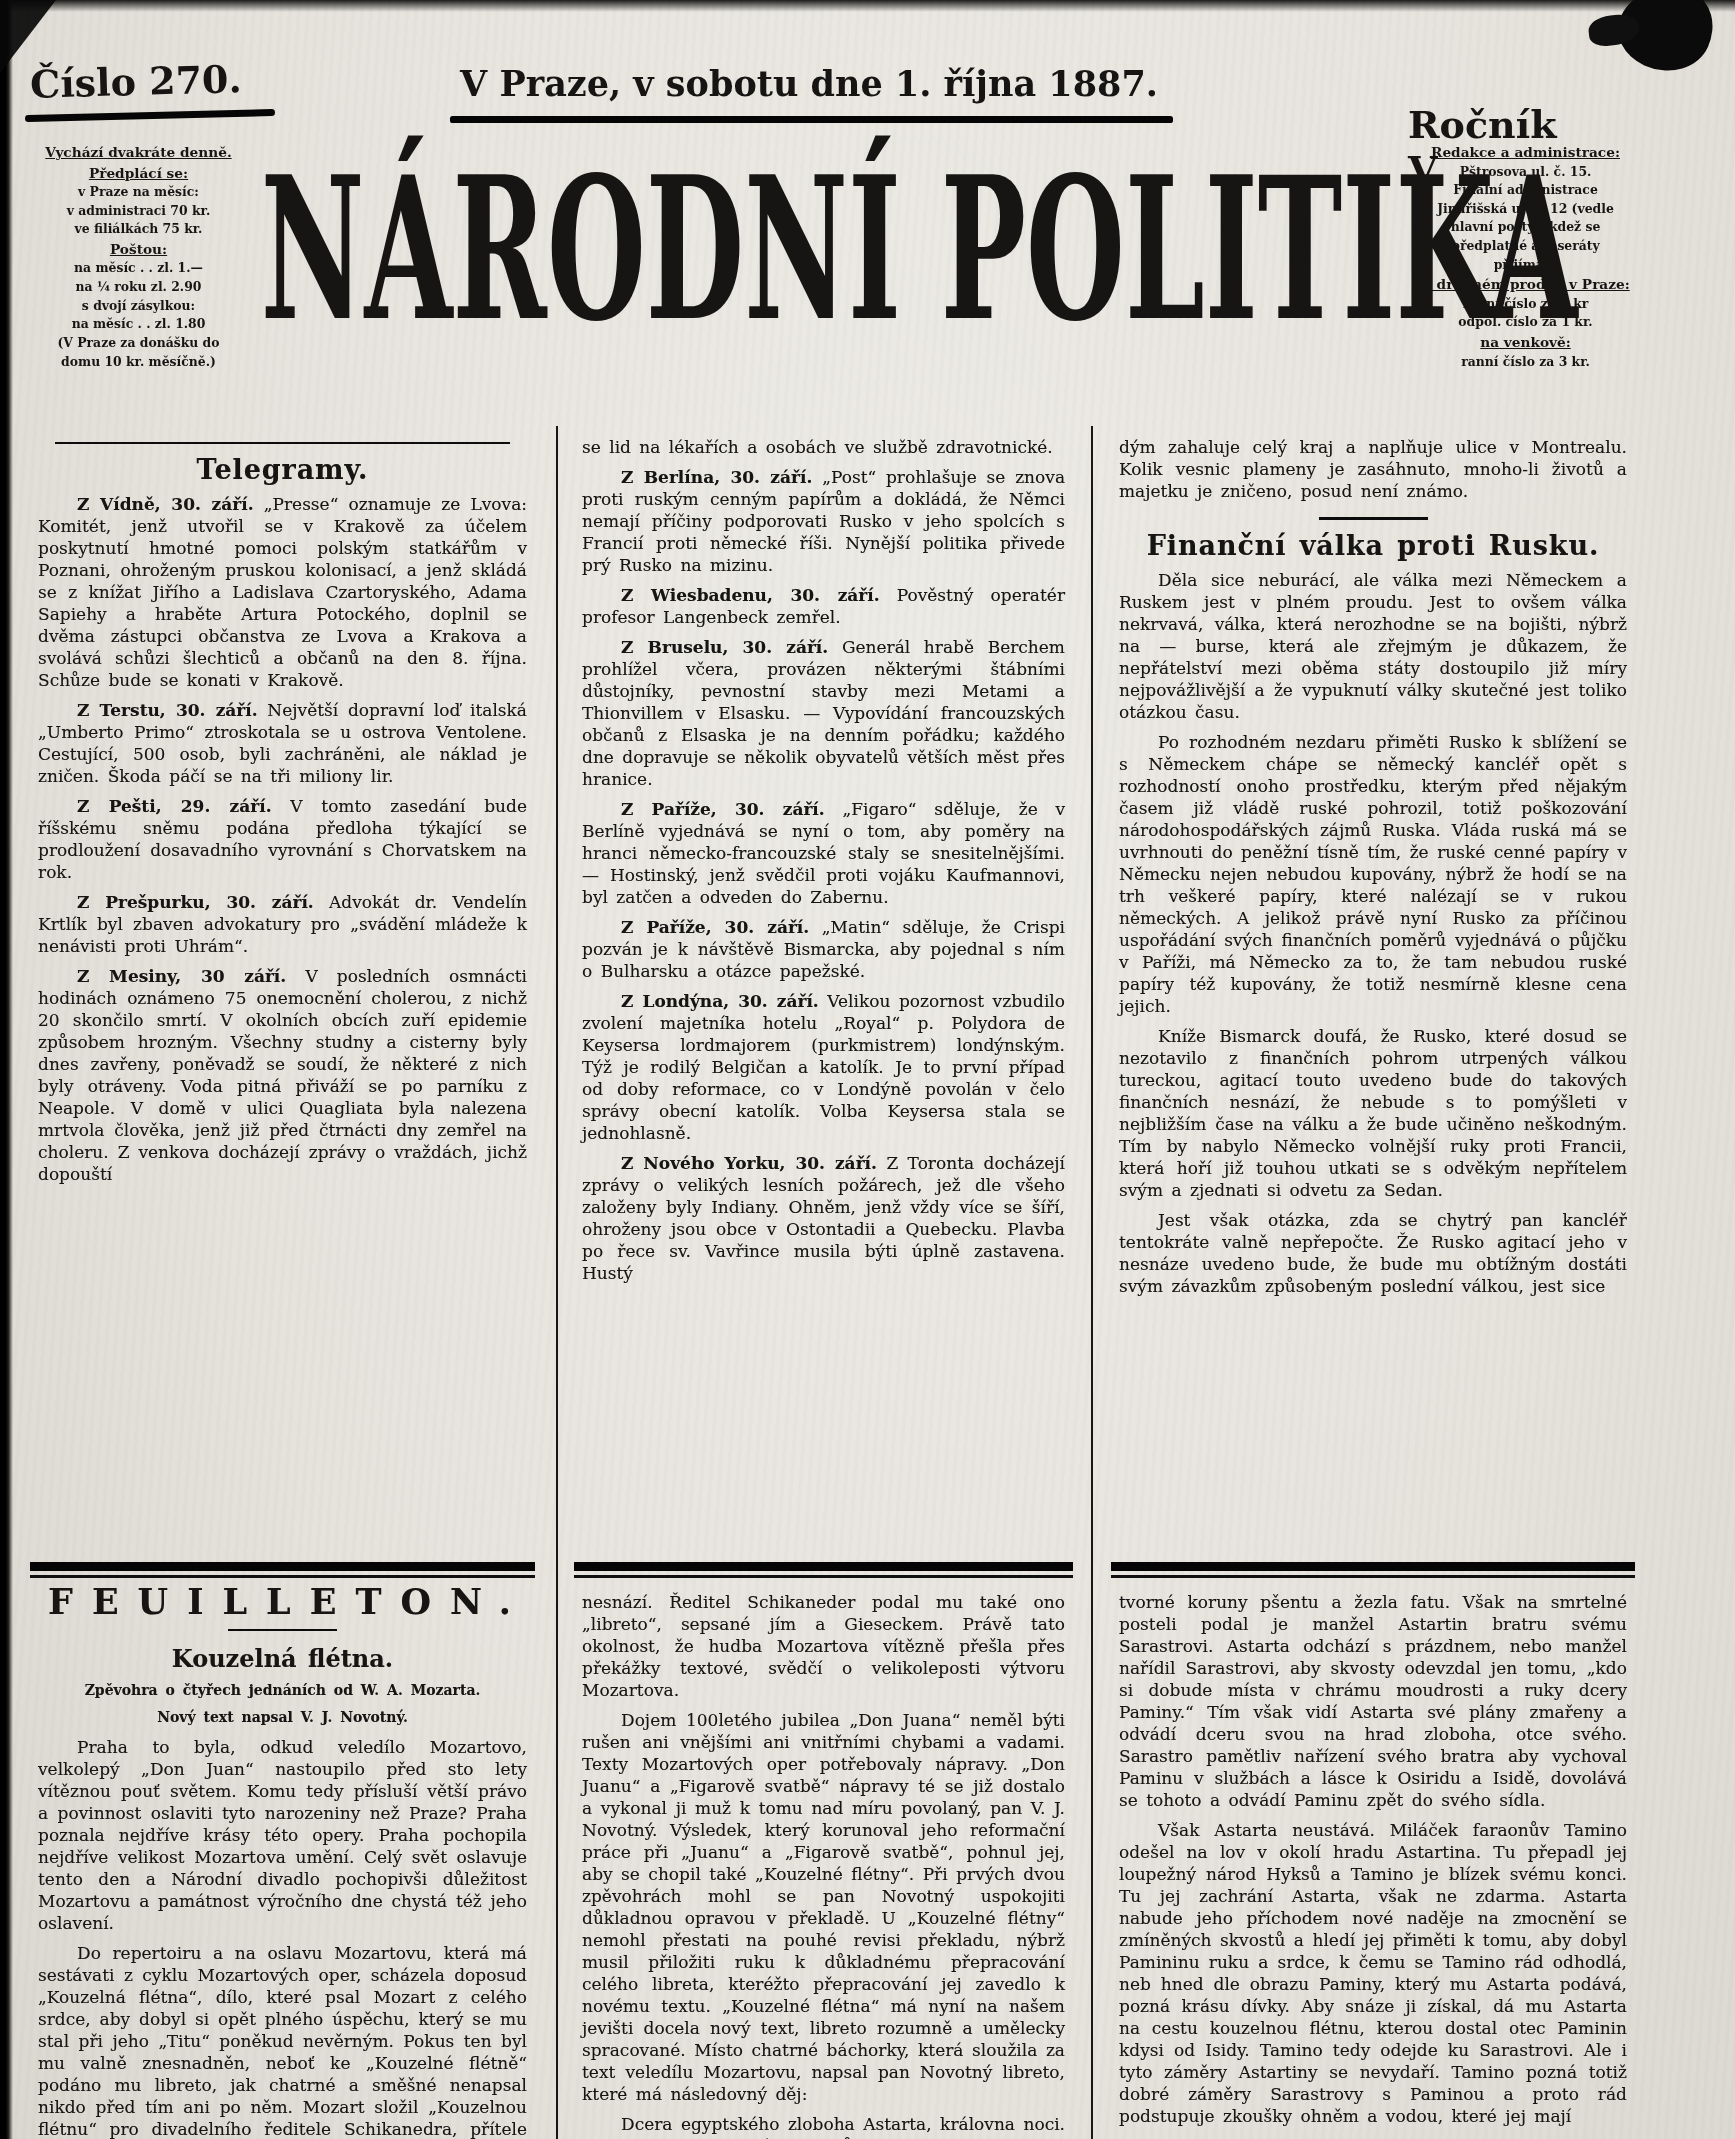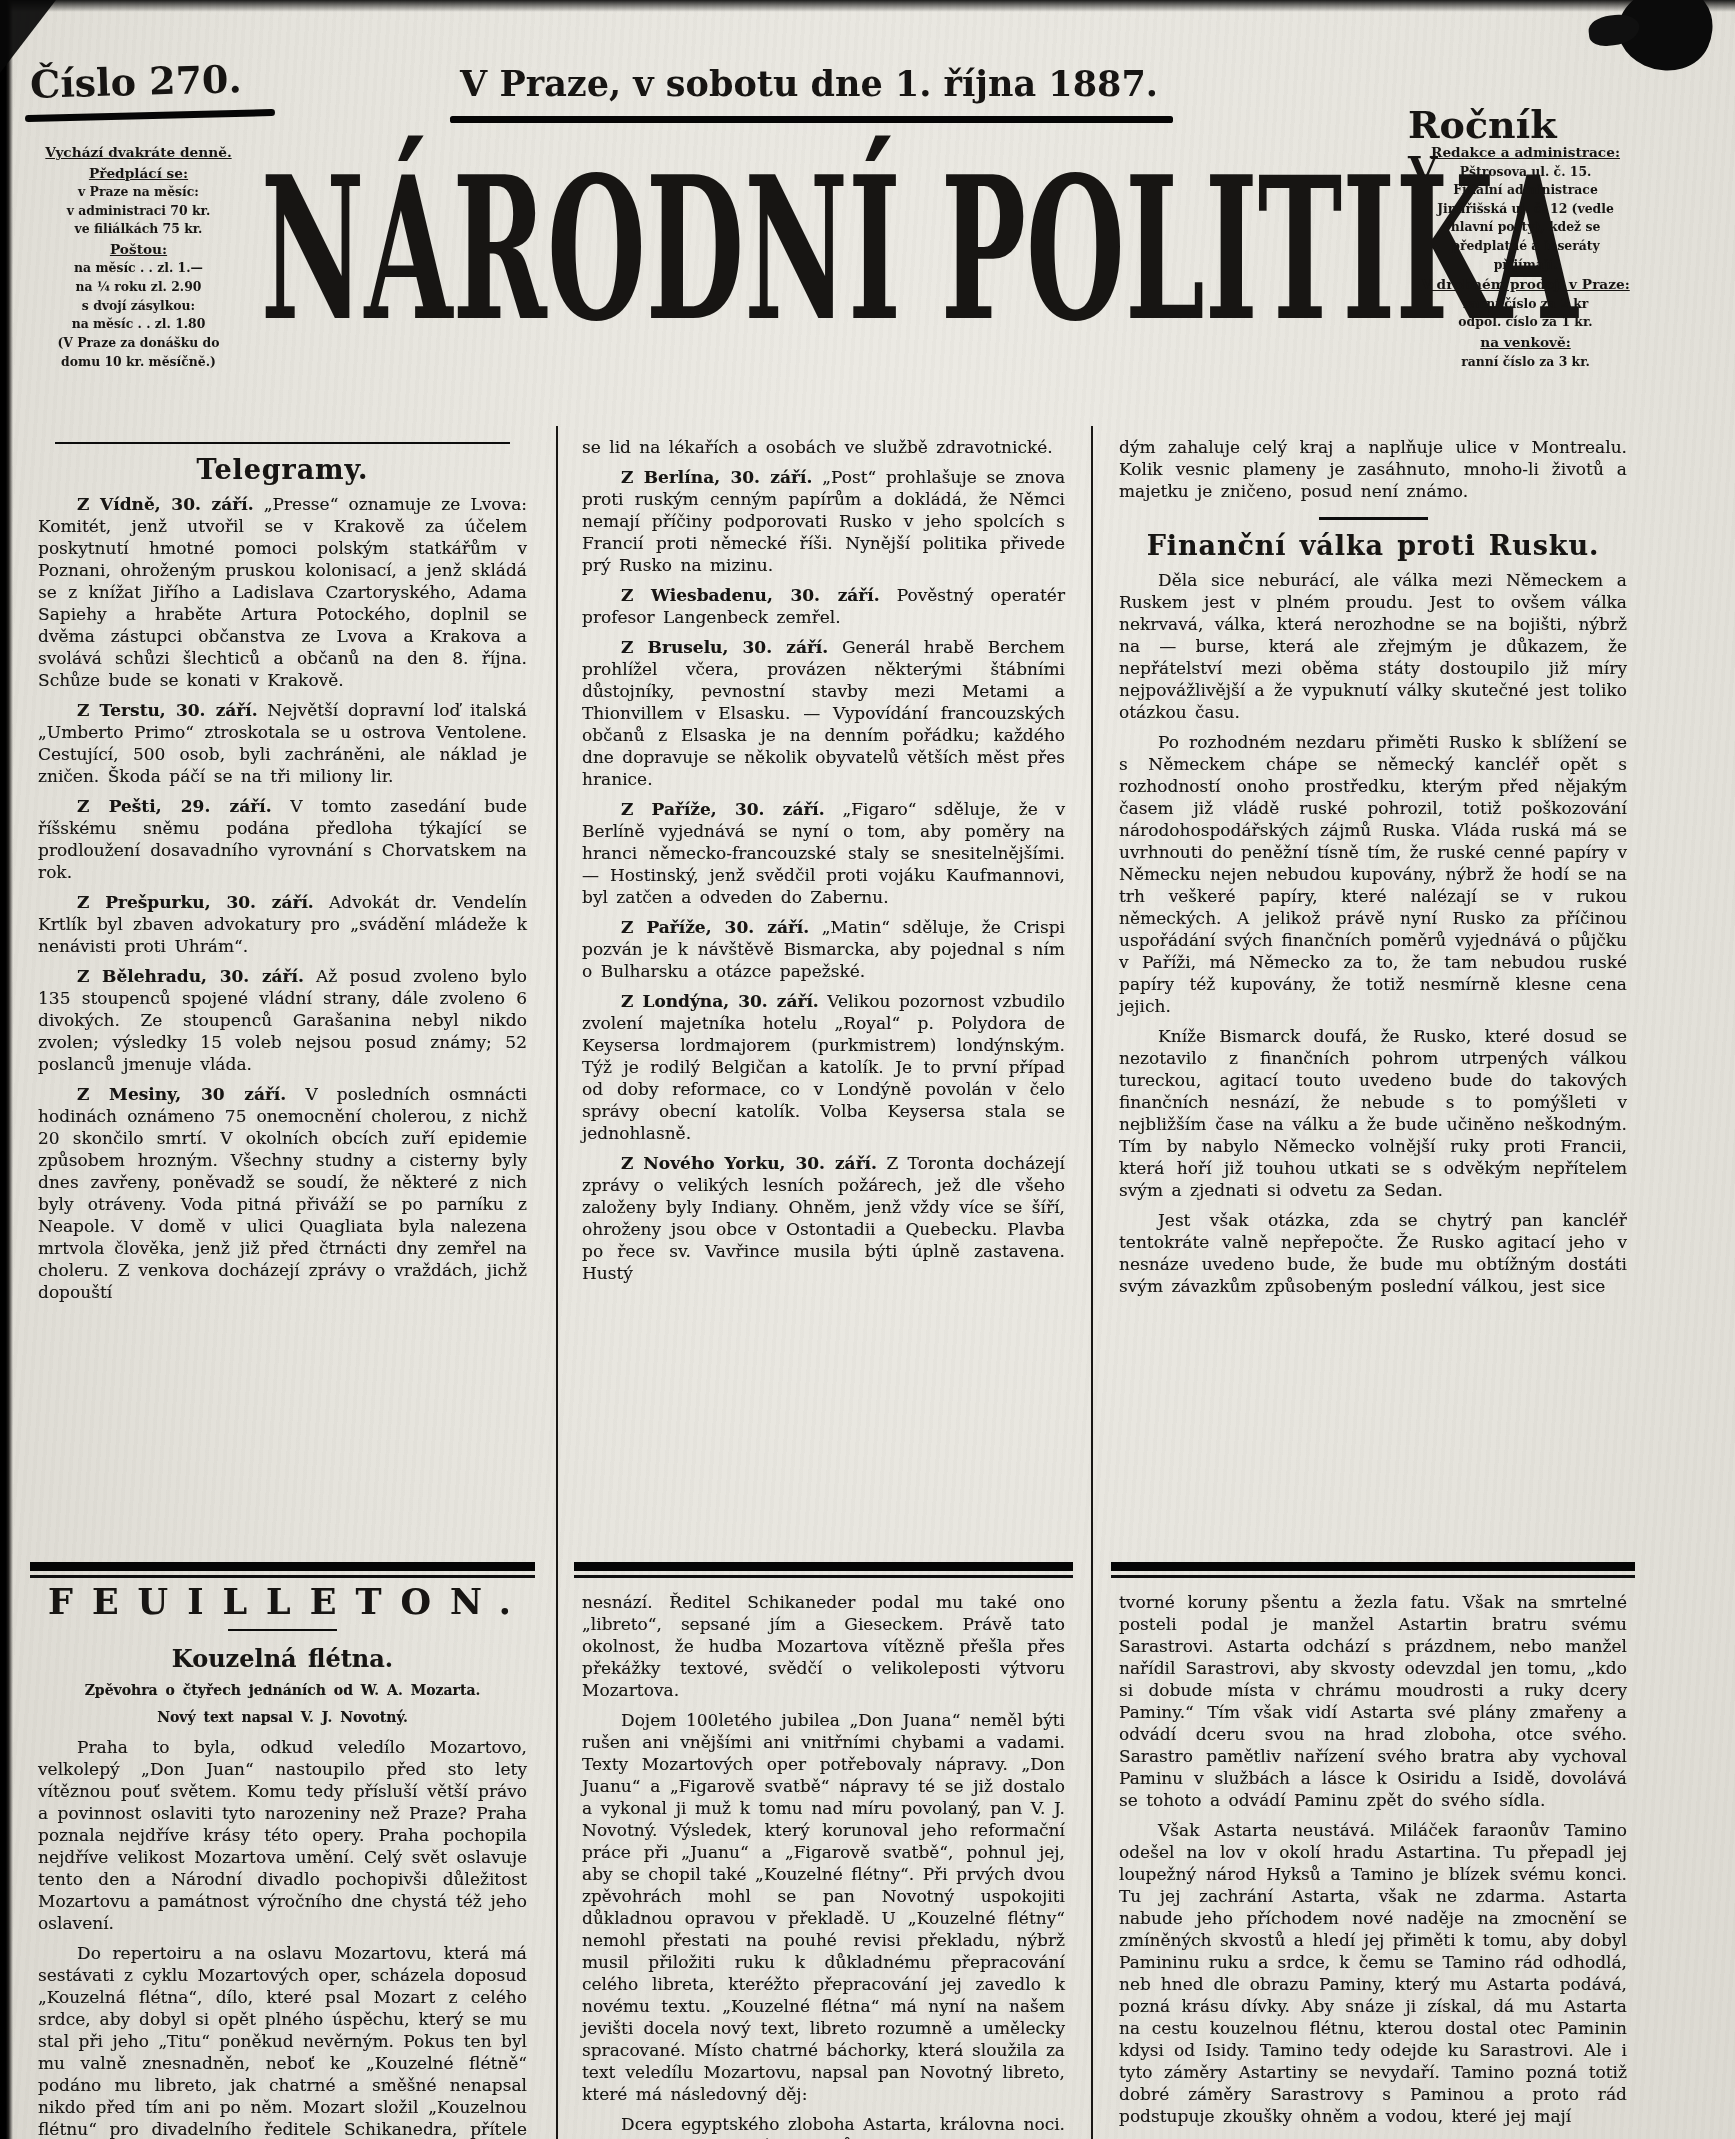--- a/index.html
+++ b/index.html
@@ -103,21 +103,20 @@
   <div class="vdiv" id="vdiv-2"></div>
 
   <div class="col" id="c0">
       <div class="row1">
         <div class="rule"></div>
         <h2 class="h1">Telegramy.</h2>
         <p class="para"><b class="lead">Z Vídně, 30. září.</b> <span class="ptext">„Presse“ oznamuje ze Lvova: Komitét, jenž utvořil se v Krakově za účelem poskytnutí hmotné pomoci polským statkářům v Poznani, ohroženým pruskou kolonisací, a jenž skládá se z knížat Jiřího a Ladislava Czartoryského, Adama Sapiehy a hraběte Artura Potockého, doplnil se dvěma zástupci občanstva ze Lvova a Krakova a svolává schůzi šlechticů a občanů na den 8. října. Schůze bude se konati v Krakově.</span></p>
         <p class="para"><b class="lead">Z Terstu, 30. září.</b> <span class="ptext">Největší dopravní loď italská „Umberto Primo“ ztroskotala se u ostrova Ventolene. Cestující, 500 osob, byli zachráněni, ale náklad je zničen. Škoda páčí se na tři miliony lir.</span></p>
         <p class="para"><b class="lead">Z Pešti, 29. září.</b> <span class="ptext">V tomto zasedání bude říšskému sněmu podána předloha týkající se prodloužení dosavadního vyrovnání s Chorvatskem na rok.</span></p>
         <p class="para"><b class="lead">Z Prešpurku, 30. září.</b> <span class="ptext">Advokát dr. Vendelín Krtlík byl zbaven advokatury pro „svádění mládeže k nenávisti proti Uhrám“.</span></p>
-        <p class="para"><b class="lead">Z Bělehradu, 30. září.</b> <span class="ptext">Až posud zvoleno bylo 135 stoupenců spojené vládní strany, dále zvoleno 6 divokých. Ze stoupenců Garašanina nebyl nikdo zvolen; výsledky 15 voleb nejsou posud známy; 52 poslanců jmenuje vláda.</span></p>
         <p class="para"><b class="lead">Z Mesiny, 30 září.</b> <span class="ptext">V posledních osmnácti hodinách oznámeno 75 onemocnění cholerou, z nichž 20 skončilo smrtí. V okolních obcích zuří epidemie způsobem hrozným. Všechny studny a cisterny byly dnes zavřeny, poněvadž se soudí, že některé z nich byly otráveny. Voda pitná přiváží se po parníku z Neapole. V domě v ulici Quagliata byla nalezena mrtvola člověka, jenž již před čtrnácti dny zemřel na choleru. Z venkova docházejí zprávy o vraždách, jichž dopouští</span></p>
       </div>
       <div class="row2">
         <h2 class="feu">FEUILLETON.</h2>
         <div class="srule"></div>
         <h3 class="optitle">Kouzelná flétna.</h3>
         <p class="sub">Zpěvohra o čtyřech jednáních od W. A. Mozarta.</p>
         <p class="sub">Nový text napsal V. J. Novotný.</p>
         <p class="para">Praha to byla, odkud veledílo Mozartovo, velkolepý „Don Juan“ nastoupilo před sto lety vítěznou pouť světem. Komu tedy přísluší větší právo a povinnost oslaviti tyto narozeniny než Praze? Praha poznala nejdříve krásy této opery. Praha pochopila nejdříve velikost Mozartova umění. Celý svět oslavuje tento den a Národní divadlo pochopivši důležitost Mozartovu a památnost výročního dne chystá též jeho oslavení.</p>
         <p class="para">Do repertoiru a na oslavu Mozartovu, která má sestávati z cyklu Mozartových oper, scházela doposud „Kouzelná flétna“, dílo, které psal Mozart z celého srdce, aby dobyl si opět plného úspěchu, který se mu stal při jeho „Titu“ poněkud nevěrným. Pokus ten byl mu valně znesnadněn, neboť ke „Kouzelné flétně“ podáno mu libreto, jak chatrné a směšné nenapsal nikdo před tím ani po něm. Mozart složil „Kouzelnou flétnu“ pro divadelního ředitele Schikanedra, přítele svého, aby jej úspěchem, který byl od Mozartovy opery očekáván, vytrhl z hmotných</p>

